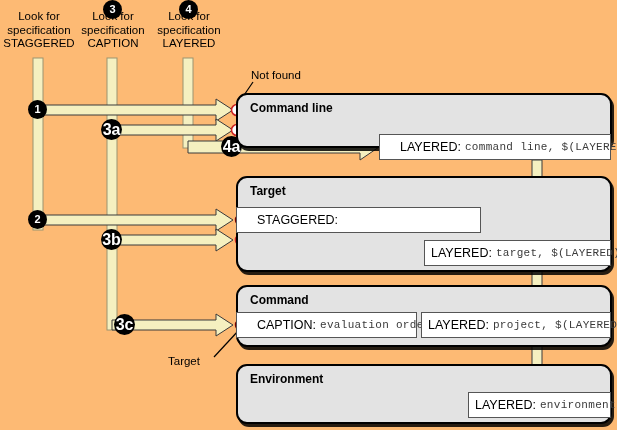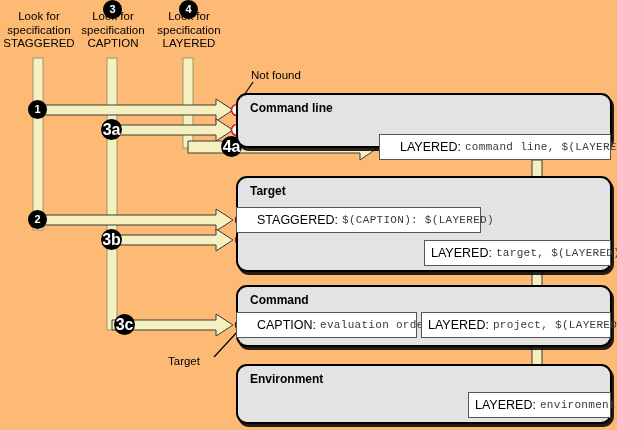--- a/index.html
+++ b/index.html
@@ -227,21 +227,20 @@
     <span class="colon">:</span>
     <span class="val">command line, $(LAYERED)</span>
   </div>
 
   <div class="scope" style="left:236px; top:176px; width:376px; height:96px;">
     <div class="scope-title">Target</div>
   </div>
   <div class="chip" style="left:236px; top:207px; width:245px; height:26px; padding-left:20px;">
     <span class="key">STAGGERED</span>
     <span class="colon">:</span>
-    <span class="val">$(CAPTION): $(LAYERED)</span>
   </div>
   <div class="chip" style="left:424px; top:240px; width:187px; height:26px;">
     <span class="key">LAYERED</span>
     <span class="colon">:</span>
     <span class="val">target, $(LAYERED)</span>
   </div>
 
   <div class="scope" style="left:236px; top:285px; width:376px; height:62px;">
     <div class="scope-title">Command</div>
   </div>

